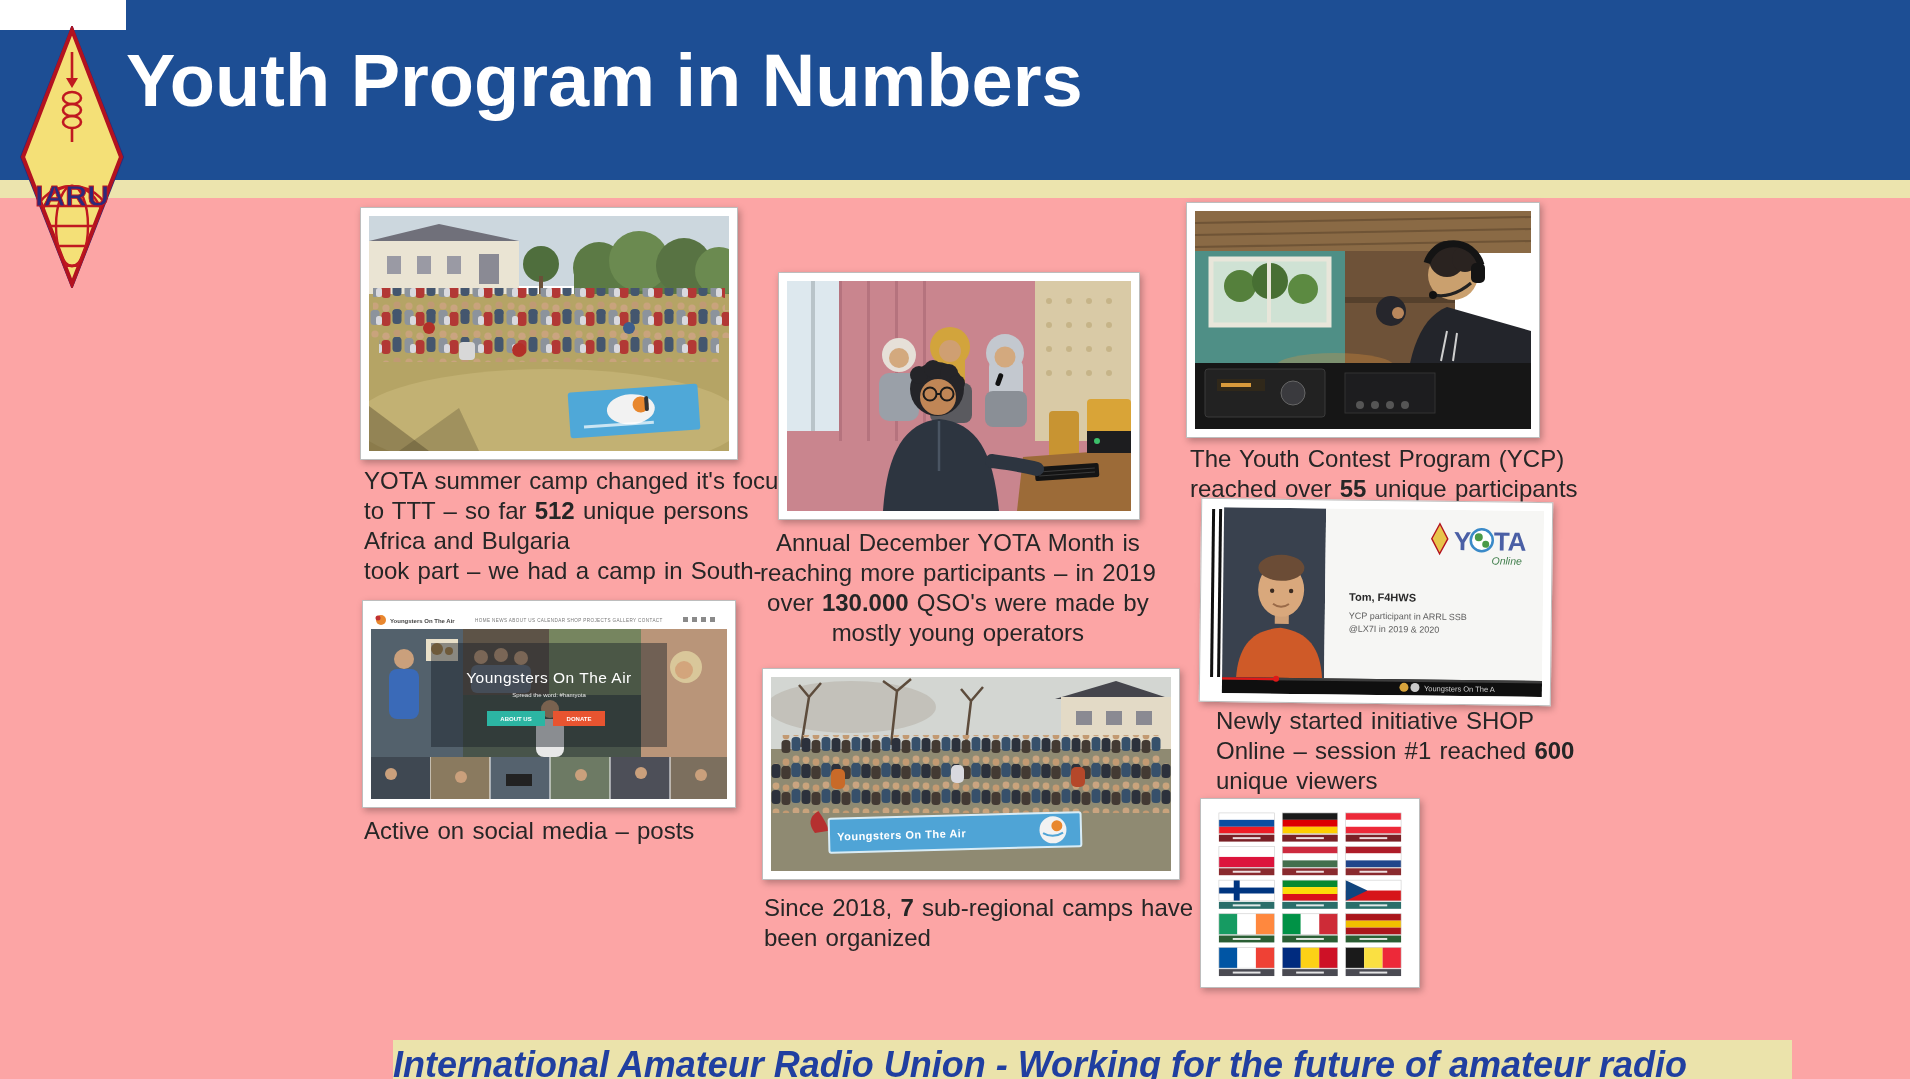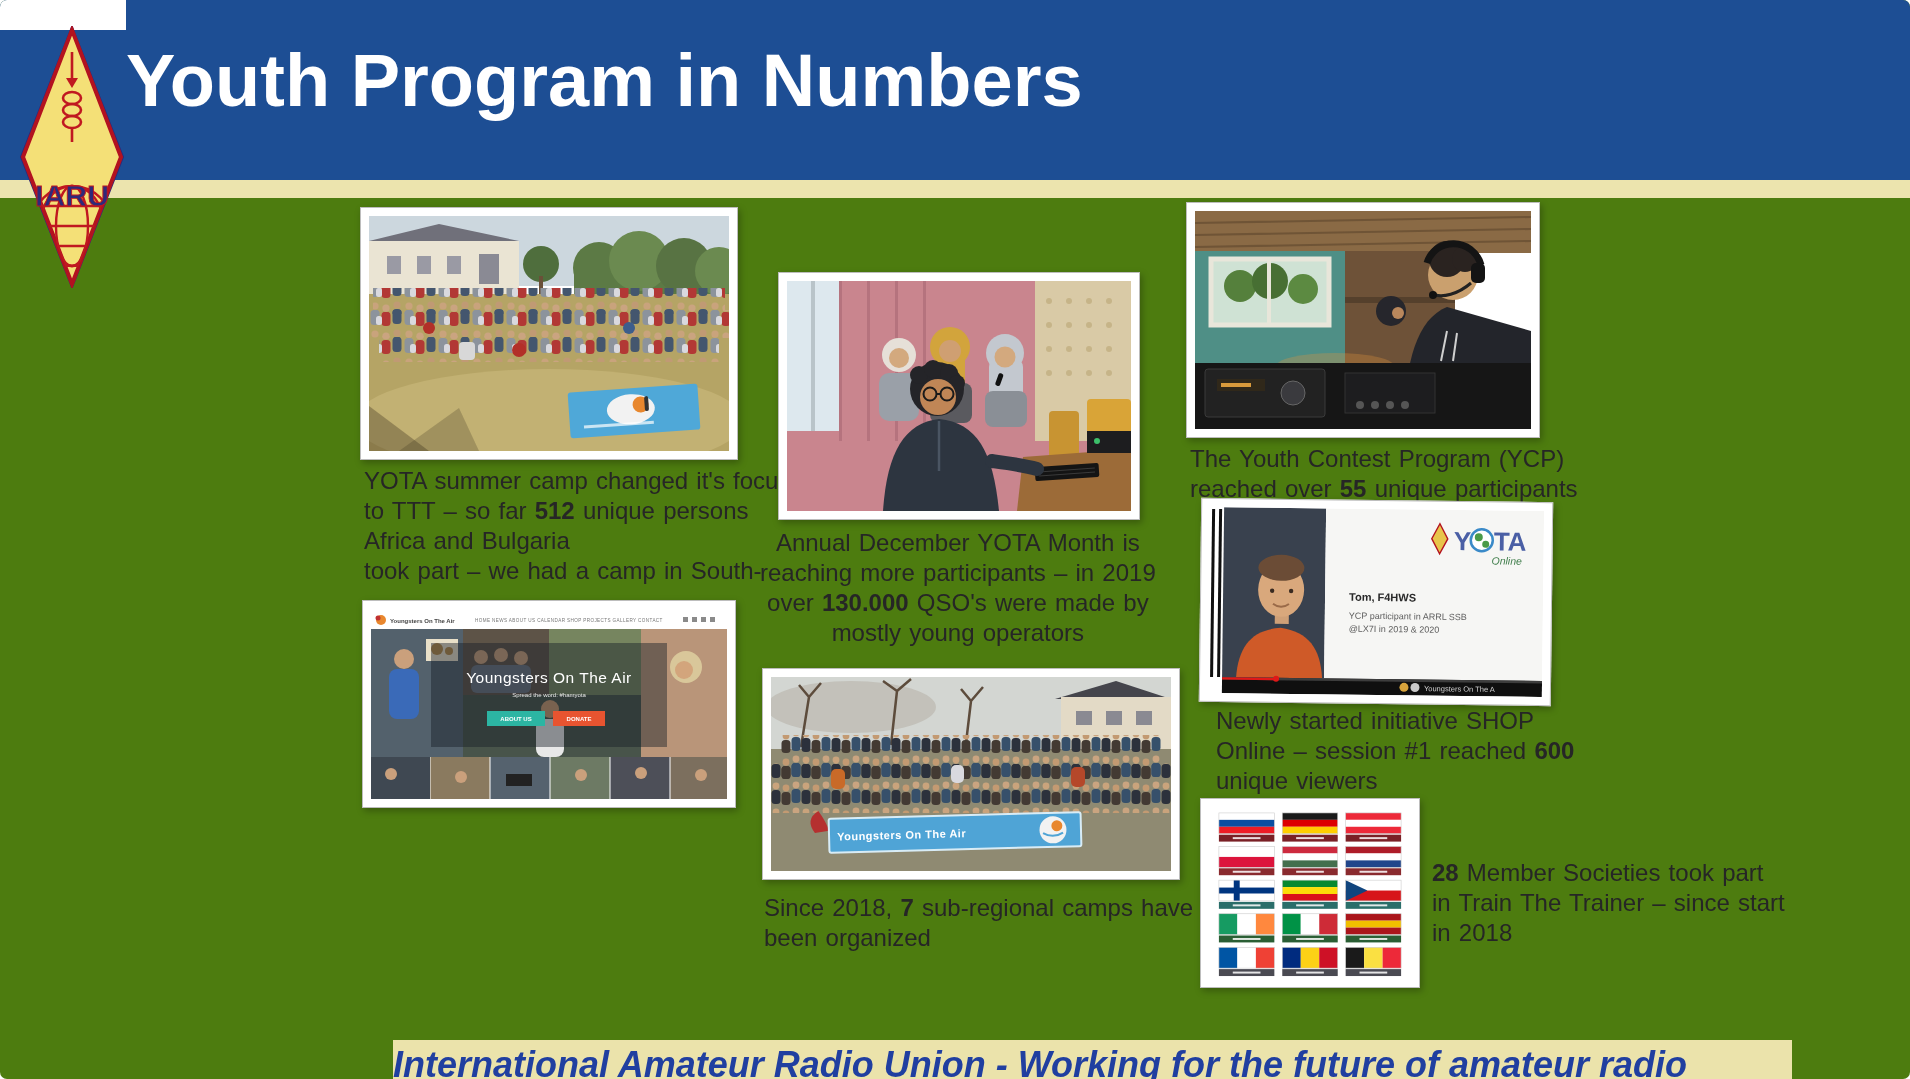--- a/index.html
+++ b/index.html
@@ -1,17 +1,17 @@
 <!DOCTYPE html>
 <html><head>
 <meta charset="utf-8">
 <style>
   html,body{margin:0;padding:0;background:#fff;}
-  .slide{position:relative;width:1910px;height:1079px;background:#4d7c0f;overflow:hidden;
-         font-family:"Liberation Sans",sans-serif;border-radius:7px;}
+  .slide{position:relative;width:1910px;height:1079px;background:#fca5a5;overflow:hidden;
+         font-family:"Liberation Sans",sans-serif;}
   .header{position:absolute;left:0;top:0;width:1910px;height:180px;background:#1d4e94;}
   .title{position:absolute;left:126px;top:38px;font-size:74px;font-weight:bold;color:#ffffff;
          letter-spacing:0px;white-space:nowrap;}
   .cream{position:absolute;left:0;top:180px;width:1910px;height:18px;background:#ece4ae;}
   .corner{position:absolute;left:0;top:0;width:126px;height:30px;background:#ffffff;}
   .iaru{position:absolute;left:20px;top:26px;width:104px;height:262px;}
   .card{position:absolute;background:#ffffff;border:1px solid #bdbdbd;padding:8px;box-sizing:border-box;
         box-shadow:2px 3px 7px rgba(0,0,0,0.28);}
   .card svg{display:block;width:100%;height:100%;}
   .caption{position:absolute;font-size:24px;line-height:30px;color:#262626;word-spacing:1.5px;}
@@ -160,20 +160,21 @@
       <rect x="135" y="165" width="26" height="12" fill="#222222"></rect>
       <circle cx="20" cy="165" r="6" fill="#caa07c"></circle>
         <circle cx="90" cy="168" r="6" fill="#caa07c"></circle>
       <circle cx="210" cy="166" r="6" fill="#caa07c"></circle>
         <circle cx="270" cy="164" r="6" fill="#caa07c"></circle>
         <circle cx="330" cy="166" r="6" fill="#caa07c"></circle>
     </svg>
   </div>
 
   <div class="caption" style="left:364px;top:816px;">
+      <div class="cap-line"><span>Active on social media – posts</span></div>
     </div>
 
   <div class="card" style="left:778px;top:272px;width:362px;height:248px;">
     <svg viewBox="0 0 344 230" preserveAspectRatio="none">
       <rect x="0" y="0" width="344" height="230" fill="#c9858e"></rect>
       <rect x="52" y="0" width="3" height="160" fill="#b5737e"></rect>
         <rect x="80" y="0" width="3" height="160" fill="#b5737e"></rect>
       <rect x="108" y="0" width="3" height="160" fill="#b5737e"></rect>
         <rect x="136" y="0" width="3" height="160" fill="#b5737e"></rect>
       <rect x="0" y="0" width="52" height="150" fill="#dde8ee"></rect>
@@ -488,21 +489,16 @@
             <rect x="156.66666666666666" y="142" width="18.666666666666668" height="21" fill="#fae042"></rect>
             <rect x="175.33333333333334" y="142" width="18.666666666666668" height="21" fill="#ed2939"></rect>
             <rect x="138" y="142" width="56" height="21" fill="none" stroke="#cccccc" stroke-width="0.6"></rect>
             <rect x="138" y="164" width="56" height="7" fill="#4a4a52"></rect>
             <rect x="152" y="166.5" width="28" height="2" fill="rgba(255,255,255,0.85)"></rect>
           </g>
         </g>
     </svg>
   </div>
 
-  <div class="caption" style="left:1432px;top:858px;">
-      <div class="cap-line"><span class="b">28</span><span> Member Societies took part</span></div>
-      <div class="cap-line"><span>in Train The Trainer – since start</span></div>
-      <div class="cap-line"><span>in 2018</span></div>
-    </div>
 
   <div class="footer">International Amateur Radio Union - Working for the future of amateur radio</div>
 
 </div>
 
 </body></html>

